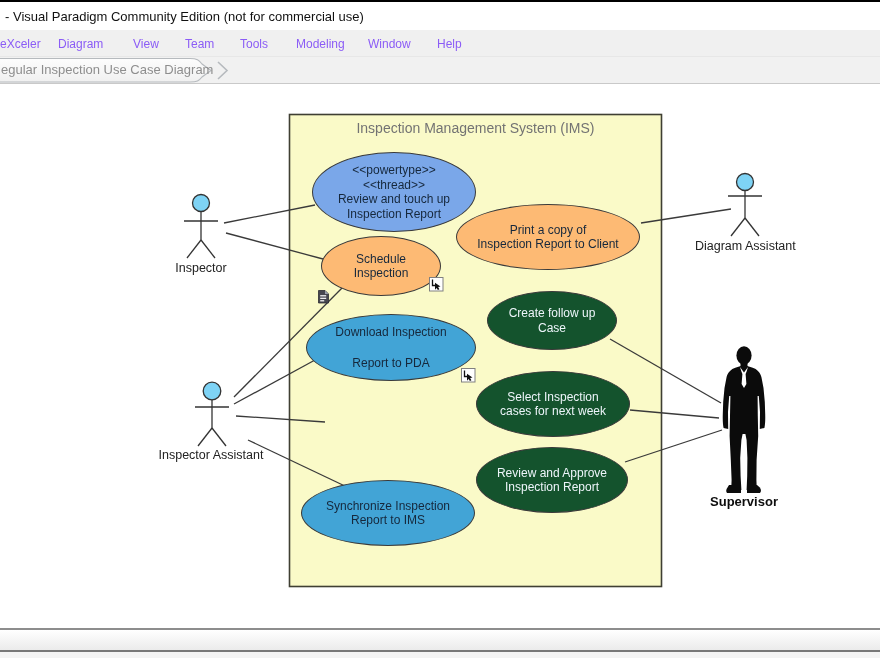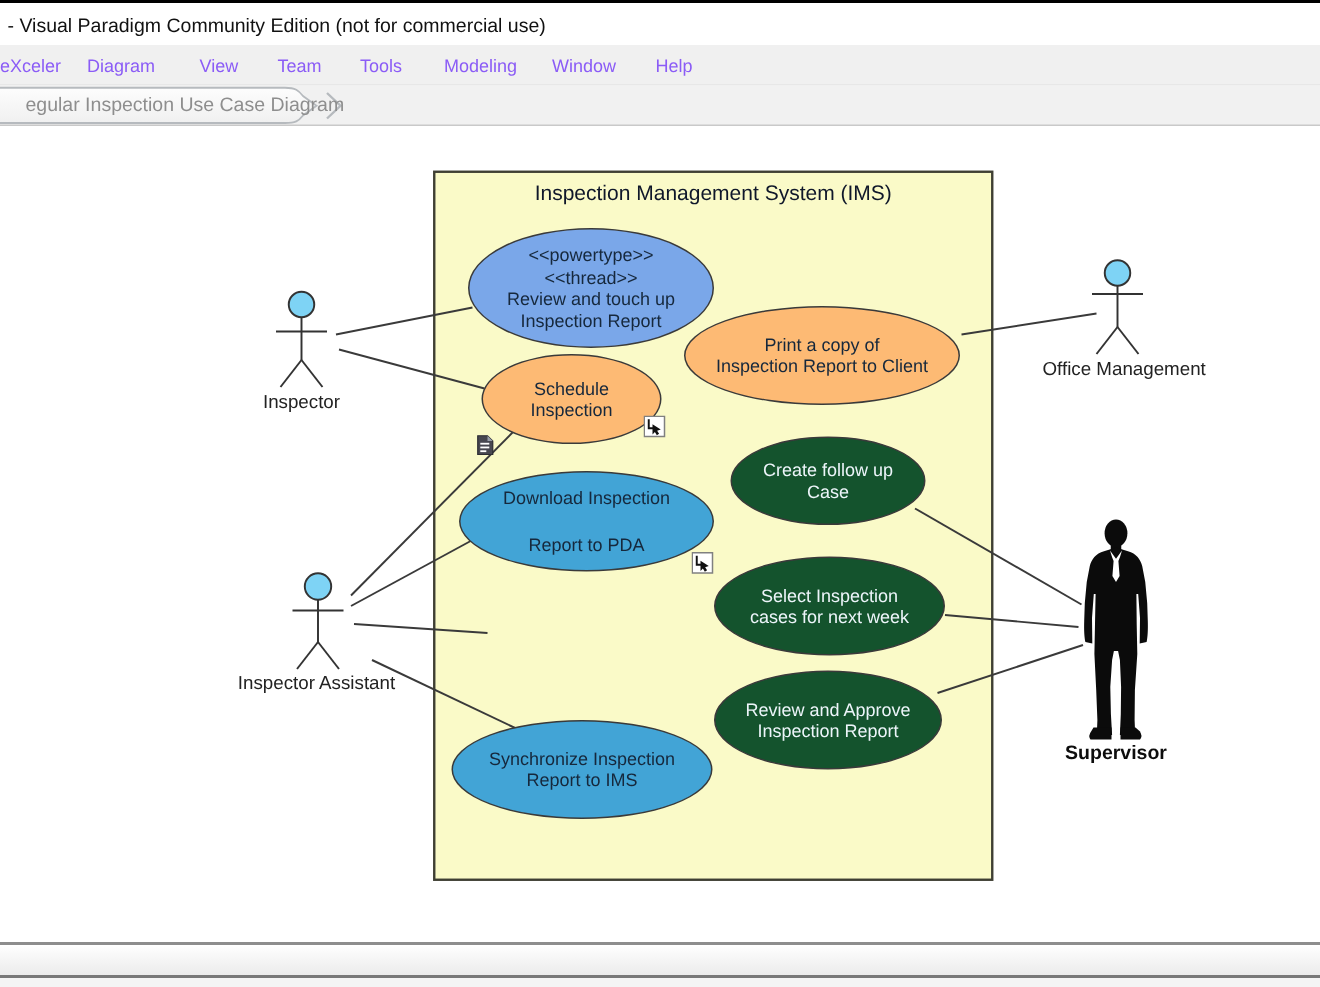--- a/index.html
+++ b/index.html
@@ -8,40 +8,40 @@
   
   .top-edge{position:absolute;top:0;left:0;right:0;height:2px;background:#000;z-index:10;}
   .titlebar{position:absolute;top:2px;left:0;right:0;height:28px;background:#fff;z-index:10;}
   .title-text{position:absolute;left:5px;top:7px;font-size:13px;color:#111;white-space:nowrap;}
   .menubar{position:absolute;top:30px;left:0;right:0;height:26px;background:#f0f0f0;
            border-bottom:1px solid #e7e7e7;z-index:10;}
   .menu-item{position:absolute;top:7px;font-size:12px;color:#8b5cf6;white-space:nowrap;cursor:default;}
   .tabbar{position:absolute;top:57px;left:0;right:0;height:26px;background:#f1f1f1;
           border-bottom:1px solid #c9c9c9;z-index:10;}
   .tab-svg{position:absolute;left:0;top:0;}
-  .tab-label{position:absolute;left:1px;top:5px;font-size:13px;color:#8e8e8e;white-space:nowrap;margin-left:16px;}
+  .tab-label{position:absolute;left:1px;top:5px;font-size:13px;color:#8e8e8e;white-space:nowrap;}
   
   .bottom-line1{position:absolute;top:628px;left:0;right:0;height:2px;background:#8d8d8d;z-index:10;}
   .bottom-bar{position:absolute;top:630px;left:0;right:0;height:20px;
               background:linear-gradient(#ffffff,#ebebeb);z-index:10;}
   .bottom-line2{position:absolute;top:650px;left:0;right:0;height:2px;background:#787878;z-index:10;}
   .bottom-strip{position:absolute;top:652px;left:0;right:0;height:6px;background:#f4f4f4;z-index:10;}
   
   .diagram-svg{position:absolute;left:0;top:0;z-index:2;}
   .usecase{position:absolute;z-index:3;border:1.4px solid #3a3a3a;border-radius:50%;
            display:flex;flex-direction:column;align-items:center;justify-content:center;
            text-align:center;font-size:12px;line-height:14.5px;color:#16283c;box-sizing:border-box;}
   .uc-periwinkle{background:#7aa7e9;}
   .uc-lightblue{background:#fdba74;}
   .uc-medblue{background:#42a4d6;}
   .uc-teal{background:#14532d;color:#edf5fa;}
   .icon{position:absolute;z-index:4;}
   .label{position:absolute;z-index:5;font-size:12.5px;color:#222;text-align:center;white-space:nowrap;}
   .sys-title{position:absolute;z-index:5;left:290px;top:120px;width:371px;text-align:center;
-             font-size:14px;color:#0f172a;}
+             font-size:14px;color:#737373;}
   .supervisor-label{font-weight:bold;font-size:13px;color:#0d0d0d;}
 </style>
 </head>
 <body>
 
 <div class="window">
 
   <div class="top-edge"></div>
   <div class="titlebar">
     <span class="title-text">- Visual Paradigm Community Edition (not for commercial use)</span>
@@ -178,20 +178,20 @@
   </svg>
   <svg class="icon" style="left:461px;top:368px" width="15" height="15">
     <rect x="0.5" y="0.5" width="13.5" height="13.5" fill="#ffffff" stroke="#808080" stroke-width="1"></rect>
     <path d="M3.5,2.5 v6 h3" fill="none" stroke="#111" stroke-width="1.3"></path>
     <path d="M6,5.8 l5.5,3.6 -2.4,0.7 1.3,2.1 -1.5,0.9 -1.3,-2.1 -1.6,1.7 z" fill="#111"></path>
   </svg>
 
   <div class="sys-title">Inspection Management System (IMS)</div>
   <div class="label" style="left:151px;top:261px;width:100px;">Inspector</div>
   <div class="label" style="left:131px;top:448px;width:160px;">Inspector Assistant</div>
-  <div class="label" style="left:695px;top:239px;width:100px;">Office Management</div>
+  <div class="label" style="left:695px;top:239px;width:100px;">Diagram Assistant</div>
   <div class="label supervisor-label" style="left:694px;top:494px;width:100px;">Supervisor</div>
 
   <div class="bottom-line1"></div>
   <div class="bottom-bar"></div>
   <div class="bottom-line2"></div>
   <div class="bottom-strip"></div>
 </div>
 
 </body></html>

